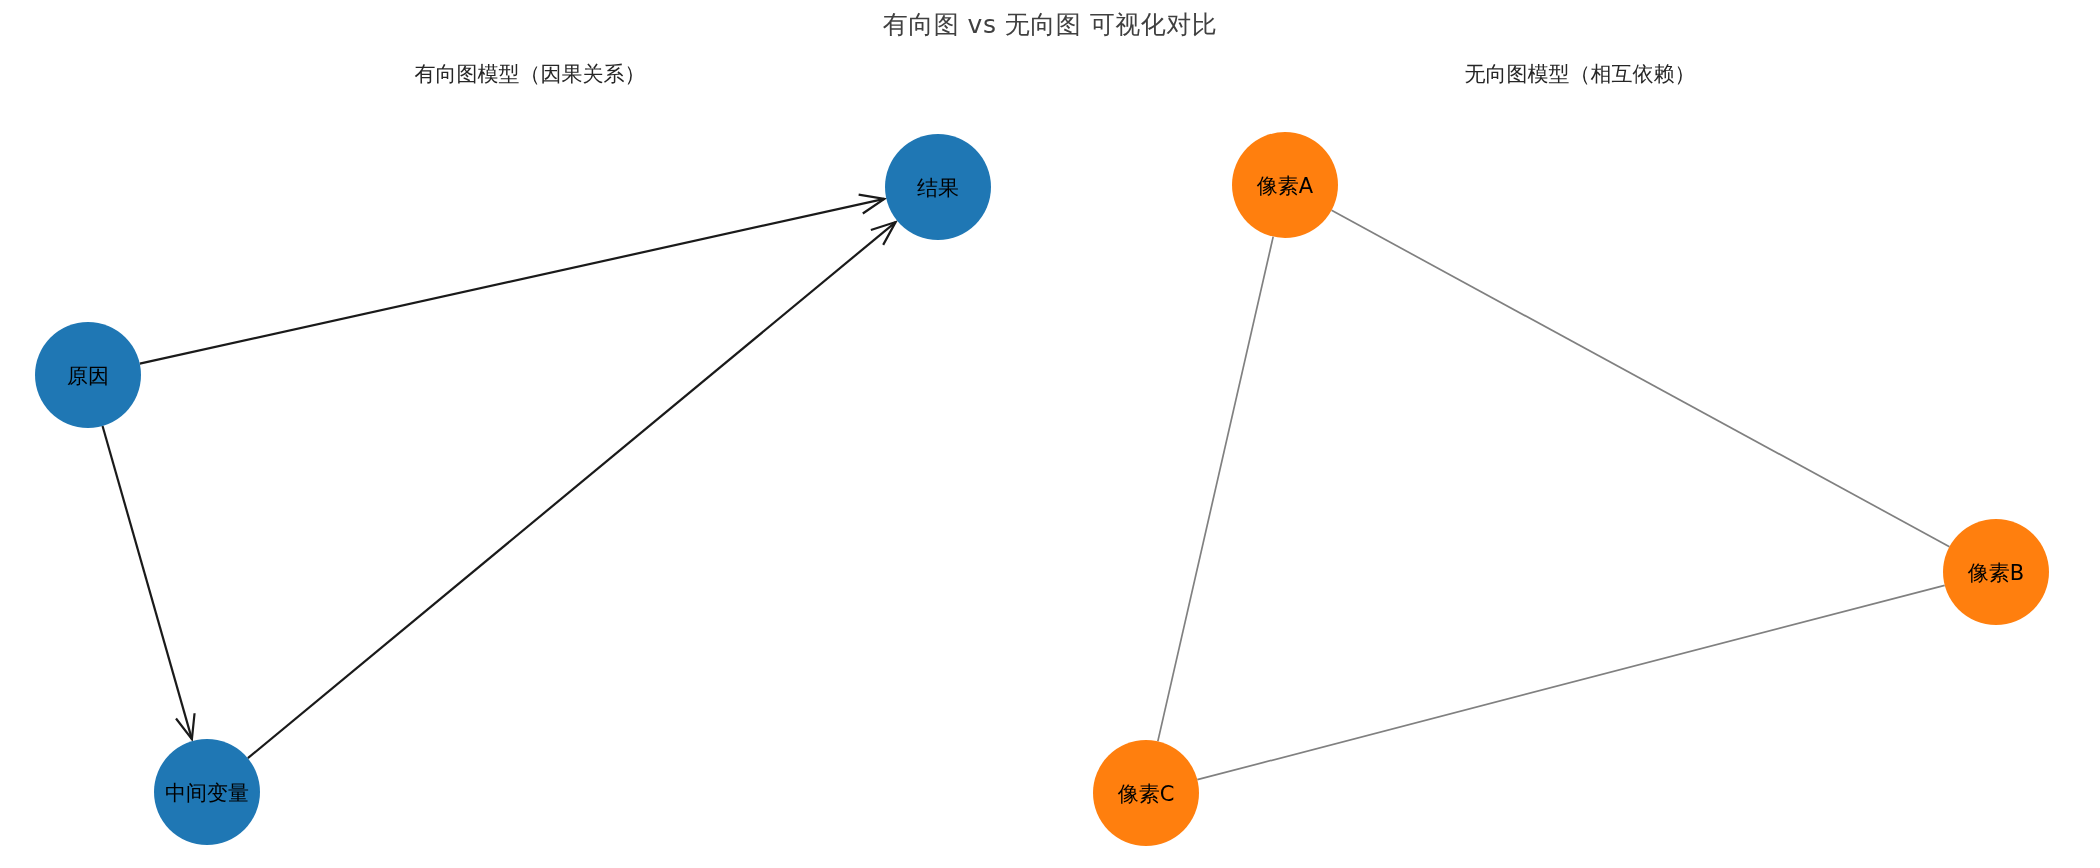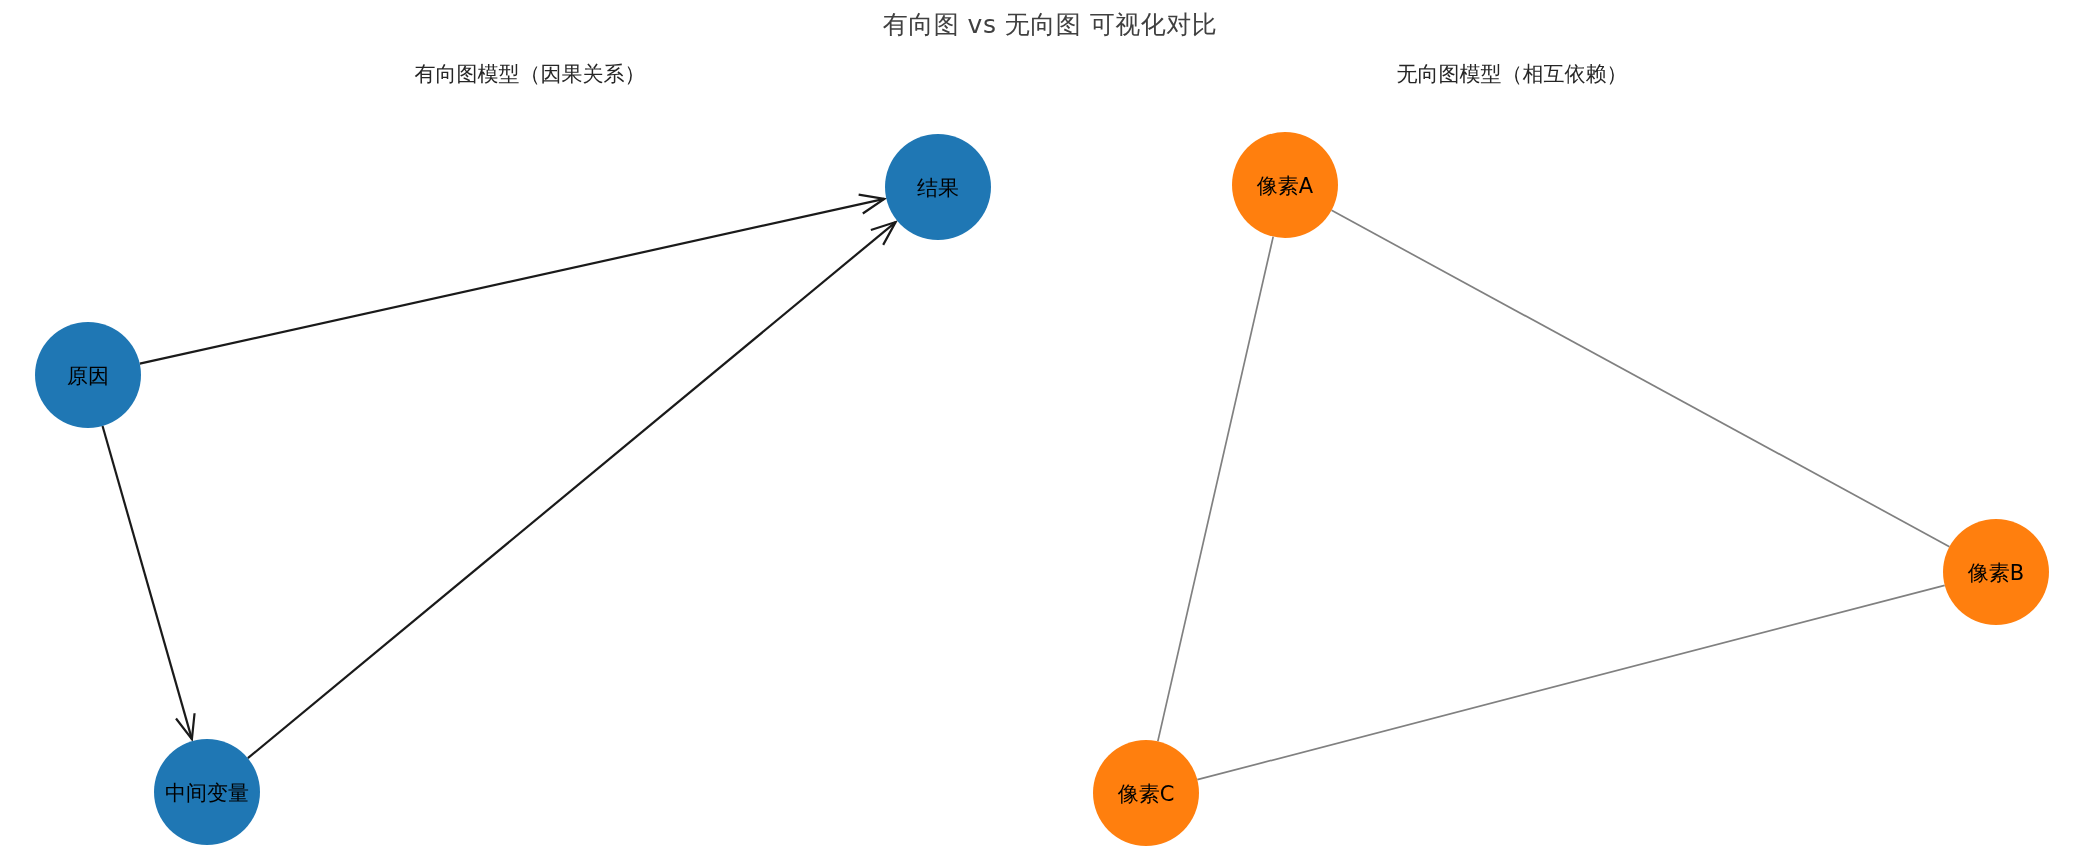--- a/index.html
+++ b/index.html
@@ -36,21 +36,21 @@
     position: absolute;
     top: 60px;
     font-size: 21px;
     font-weight: 400;
     color: #262626;
     text-align: center;
     white-space: nowrap;
     transform: translateX(-50%);
   }
   #panel-title-left  { left: 510px; margin-left: 20px; }
-  #panel-title-right { left: 1512px; }
+  #panel-title-right { left: 1580px; }
 
   svg#graph-canvas {
     position: absolute;
     top: 0;
     left: 0;
     width: 2100px;
     height: 868px;
     display: block;
   }
   .node-circle-directed {

